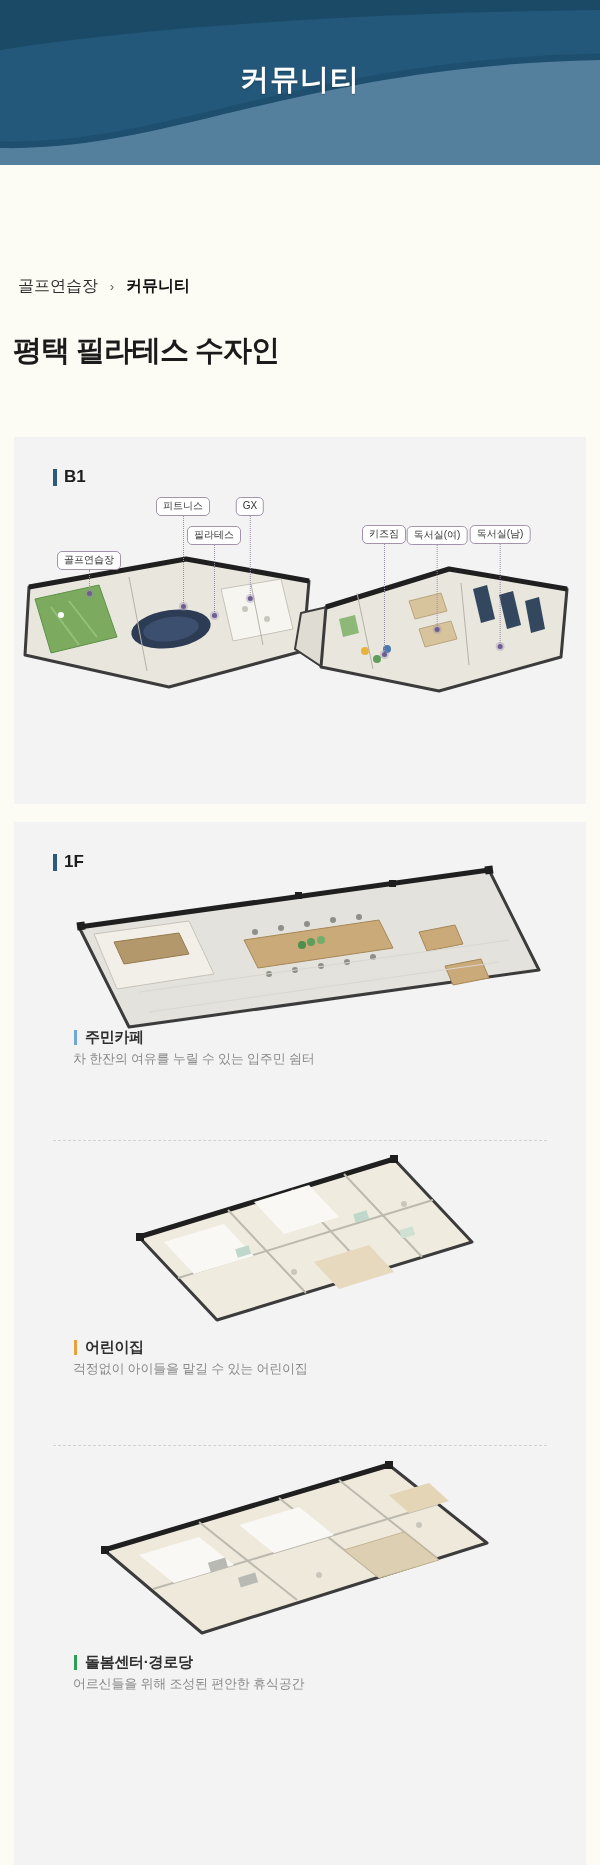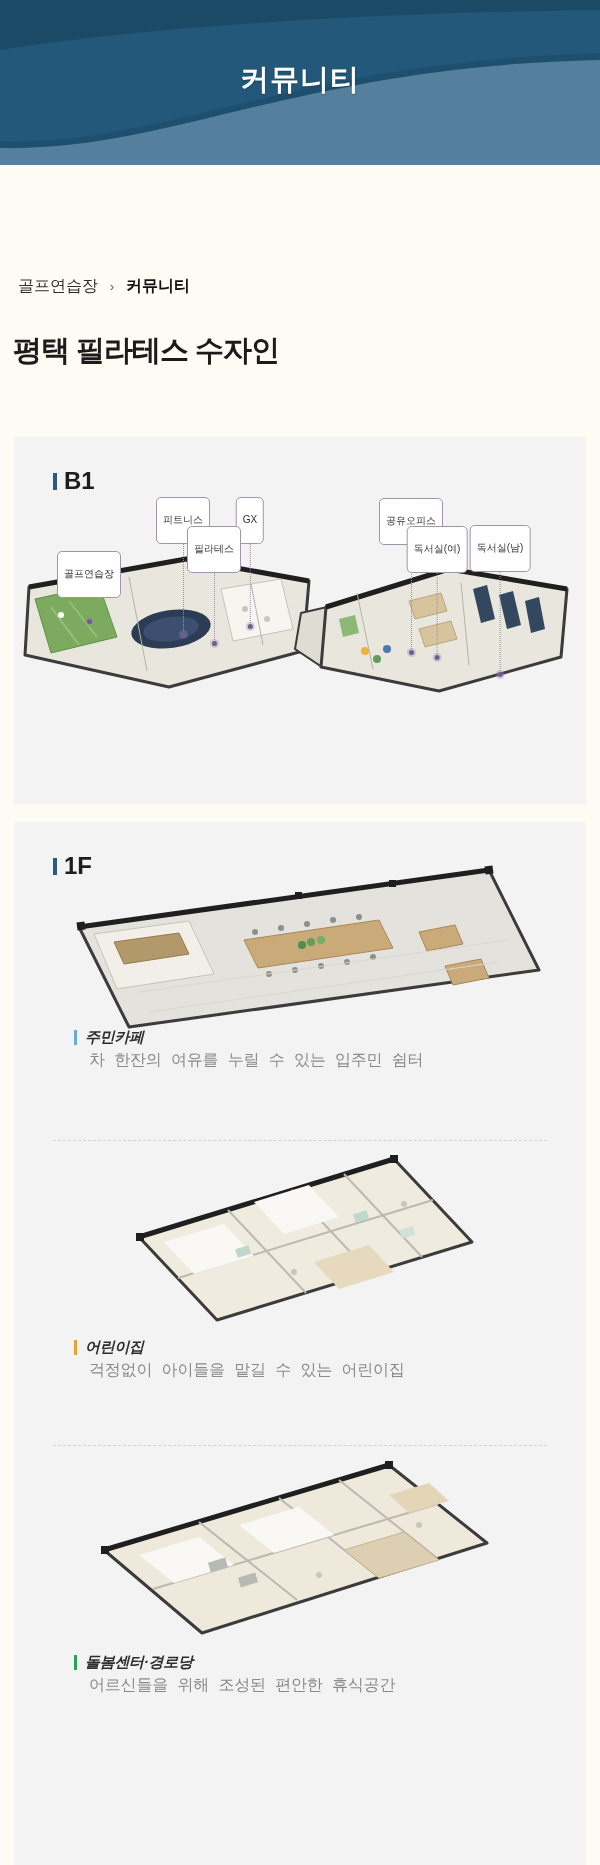--- a/index.html
+++ b/index.html
@@ -29,50 +29,50 @@
     position:absolute;top:312px;left:13px;
     font-size:29px;font-weight:bold;color:#1b1b1b;letter-spacing:-1px;
   }
   
   .panel{position:absolute;left:14px;width:572px;background:#f3f3f3;}
   #panel-b1{top:437px;height:367px;}
   #panel-1f{top:822px;height:1043px;}
   .floor-label{
     position:absolute;left:39px;top:30px;
     display:flex;align-items:center;gap:7px;
-    font-size:24px;font-weight:bold;color:#1d1d1d;
+    font-size:17px;font-weight:bold;color:#1d1d1d;
   }
   .floor-label .bar{width:4px;height:17px;background:#2c5a7f;}
   
   .callout{
     position:absolute;display:flex;flex-direction:column;align-items:center;
     transform:translateX(-50%);
   }
   .badge{
     background:#ffffff;border:1px solid #a393ad;border-radius:5px;
-    padding:16px 6px;font-size:10px;color:#333;white-space:nowrap;line-height:1.25;
+    padding:2px 6px;font-size:10px;color:#333;white-space:nowrap;line-height:1.25;
   }
   .leader{width:0;border-left:1px dotted #9a8cab;}
   .dot{
     width:5px;height:5px;border-radius:50%;background:#6f5d92;
     box-shadow:0 0 0 2px rgba(150,135,175,.35);margin:1px 0;
   }
   
   .facility-label{
     position:absolute;left:60px;
     display:flex;align-items:center;gap:8px;
-    font-size:15px;font-weight:bold;color:#2e2e2e;letter-spacing:-0.3px;font-style:italic;
+    font-size:15px;font-weight:bold;color:#2e2e2e;letter-spacing:-0.3px;
   }
   .facility-label .fbar{width:3px;height:15px;}
   .accent-cafe{background:#6fa8d6;}
   .accent-daycare{background:#e8a23c;}
   .accent-senior{background:#2f9e57;}
   .facility-desc{
-    position:absolute;left:75px;
-    font-size:16px;color:#8a8a8a;letter-spacing:-0.2px;font-family:Liberation Mono, monospace;
+    position:absolute;left:59px;
+    font-size:13px;color:#8a8a8a;letter-spacing:-0.2px;
   }
   .divider{position:absolute;left:39px;width:494px;border-top:1px dashed #d2d2d0;}
   .plan{position:absolute;}
   .plan svg{display:block;}
 </style>
 </head>
 <body>
 
 <div class="hero">
   <svg width="600" height="165" viewBox="0 0 600 165" preserveAspectRatio="none">
@@ -150,23 +150,23 @@
   <div class="callout" style="left:200px;top:89px">
     <span class="badge">필라테스</span>
     <span class="leader" style="height:67px"></span>
     <span class="dot"></span>
   </div>
   <div class="callout" style="left:75px;top:114px">
     <span class="badge">골프연습장</span>
     <span class="leader" style="height:20px"></span>
     <span class="dot"></span>
   </div>
-  <div class="callout" style="left:397px;top:61px">
-    <span class="badge">공유오피스</span>
-    <span class="leader" style="height:104px"></span>
+  <div class="callout" style="left:370px;top:88px">
+    <span class="badge">키즈짐</span>
+    <span class="leader" style="height:107px"></span>
     <span class="dot"></span>
   </div>
   <div class="callout" style="left:423px;top:89px">
     <span class="badge">독서실(여)</span>
     <span class="leader" style="height:81px"></span>
     <span class="dot"></span>
   </div>
   <div class="callout" style="left:486px;top:88px">
     <span class="badge">독서실(남)</span>
     <span class="leader" style="height:99px"></span>

